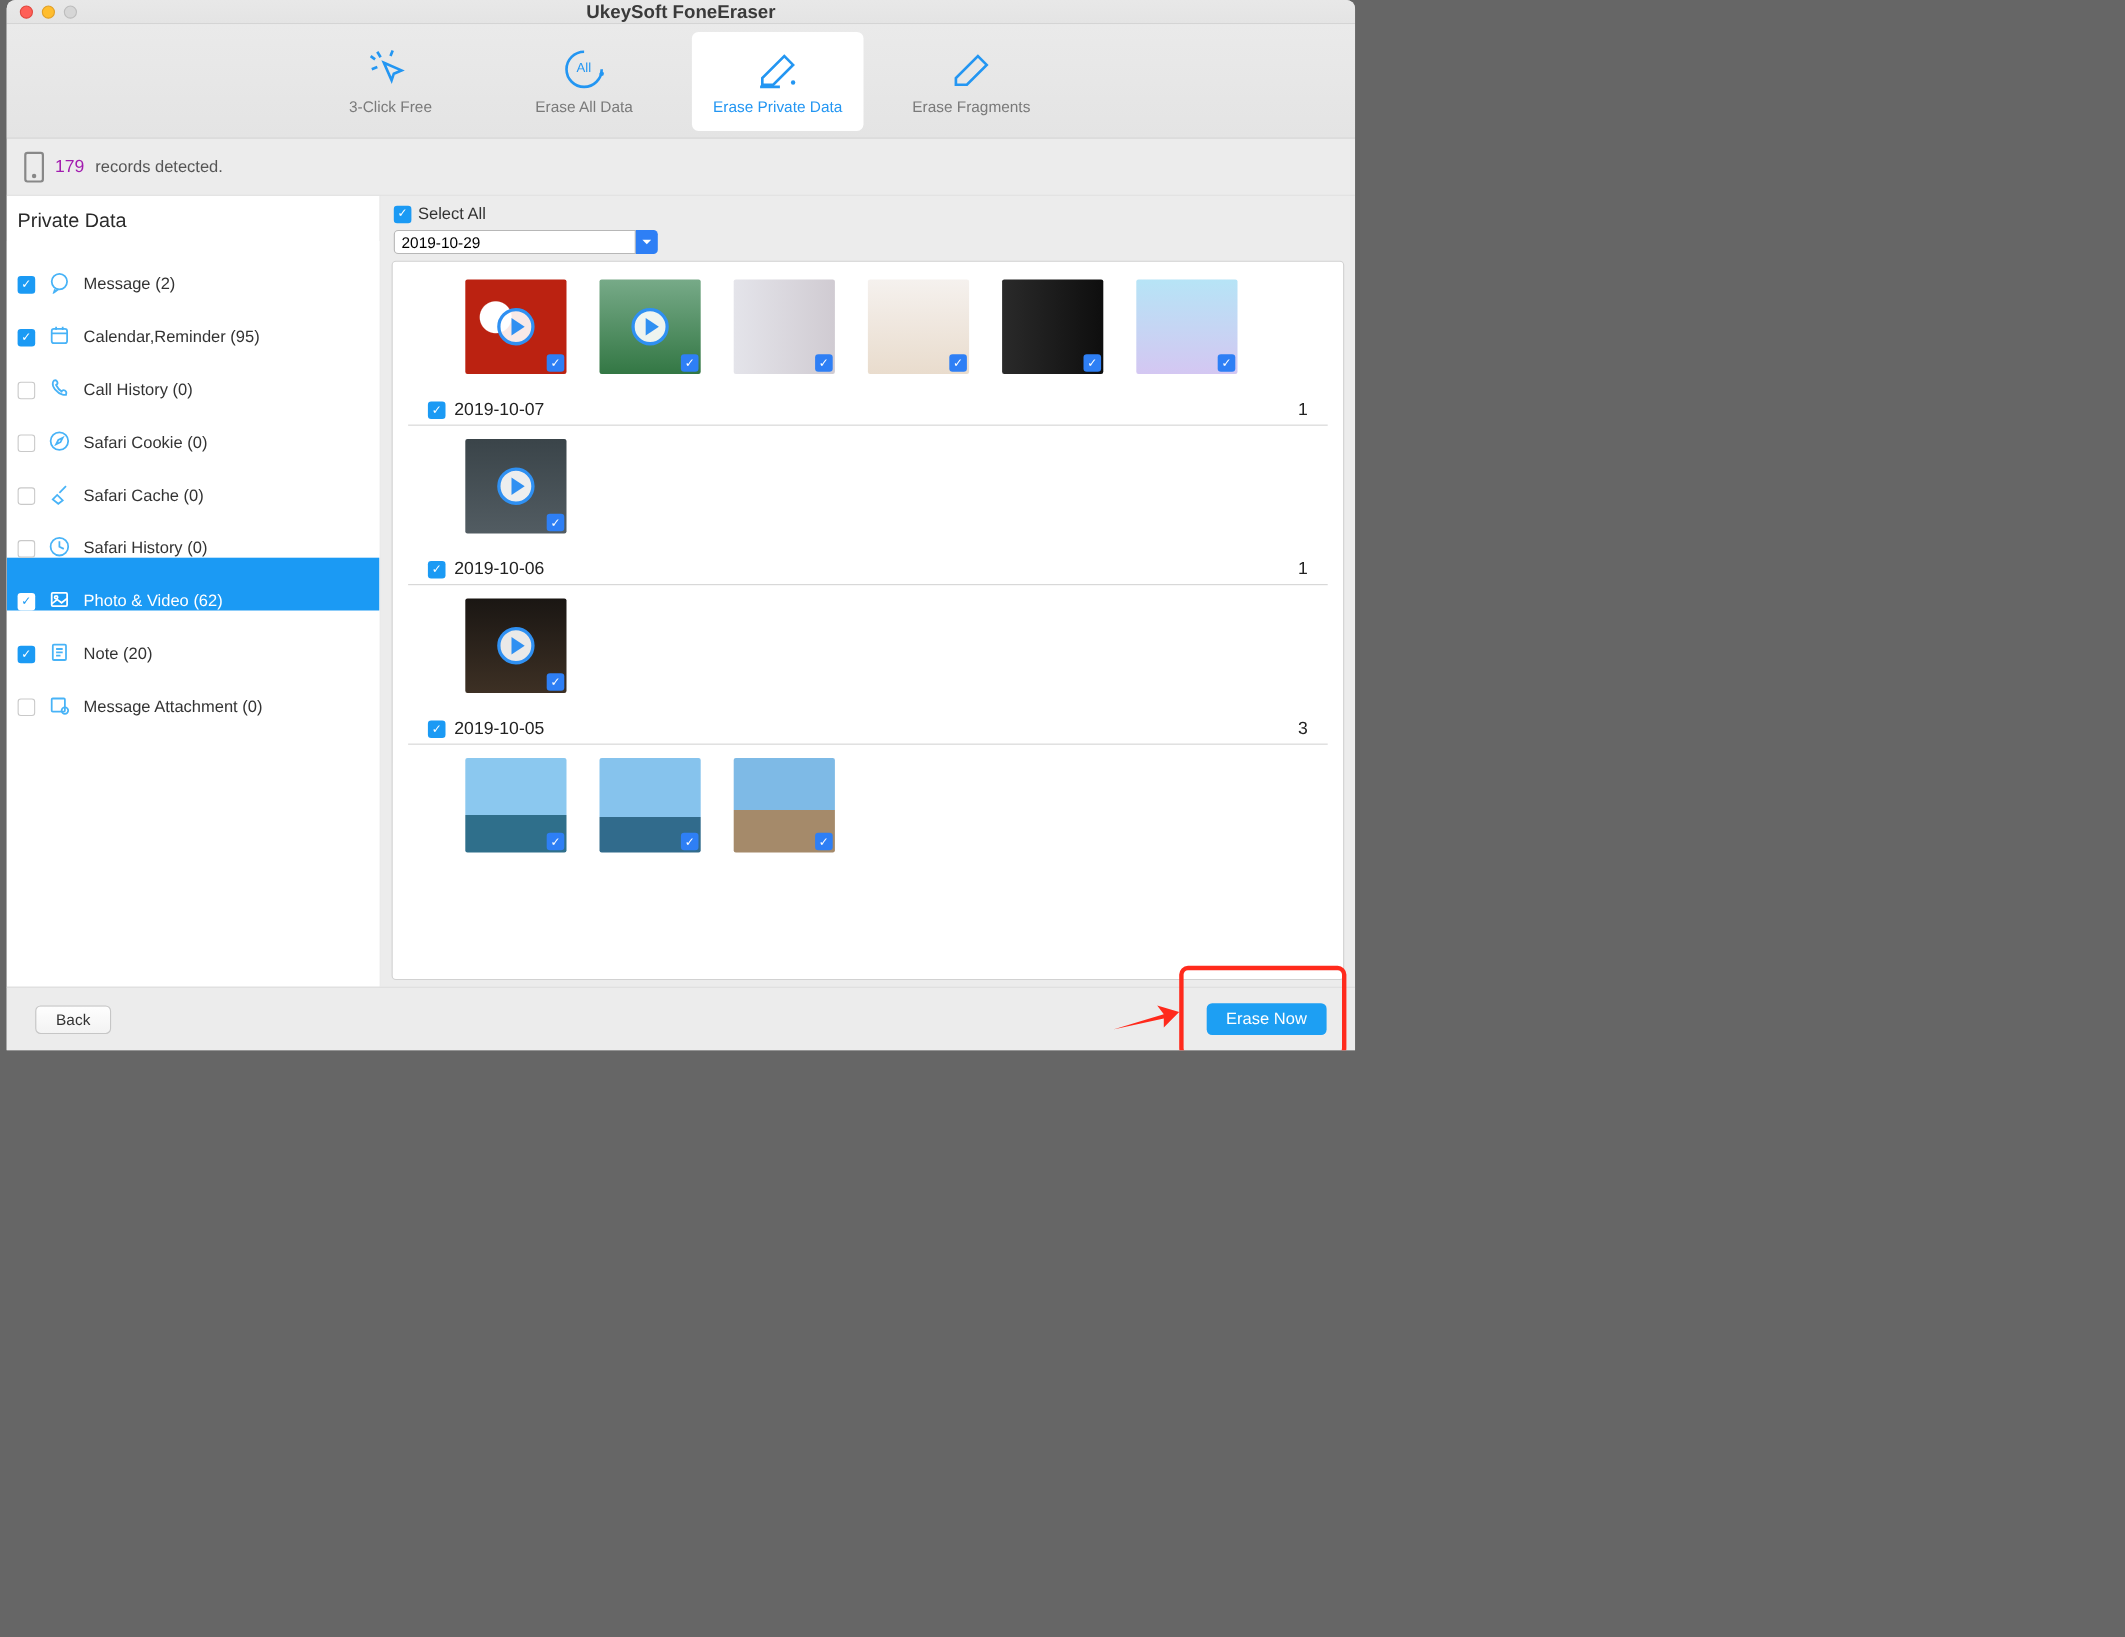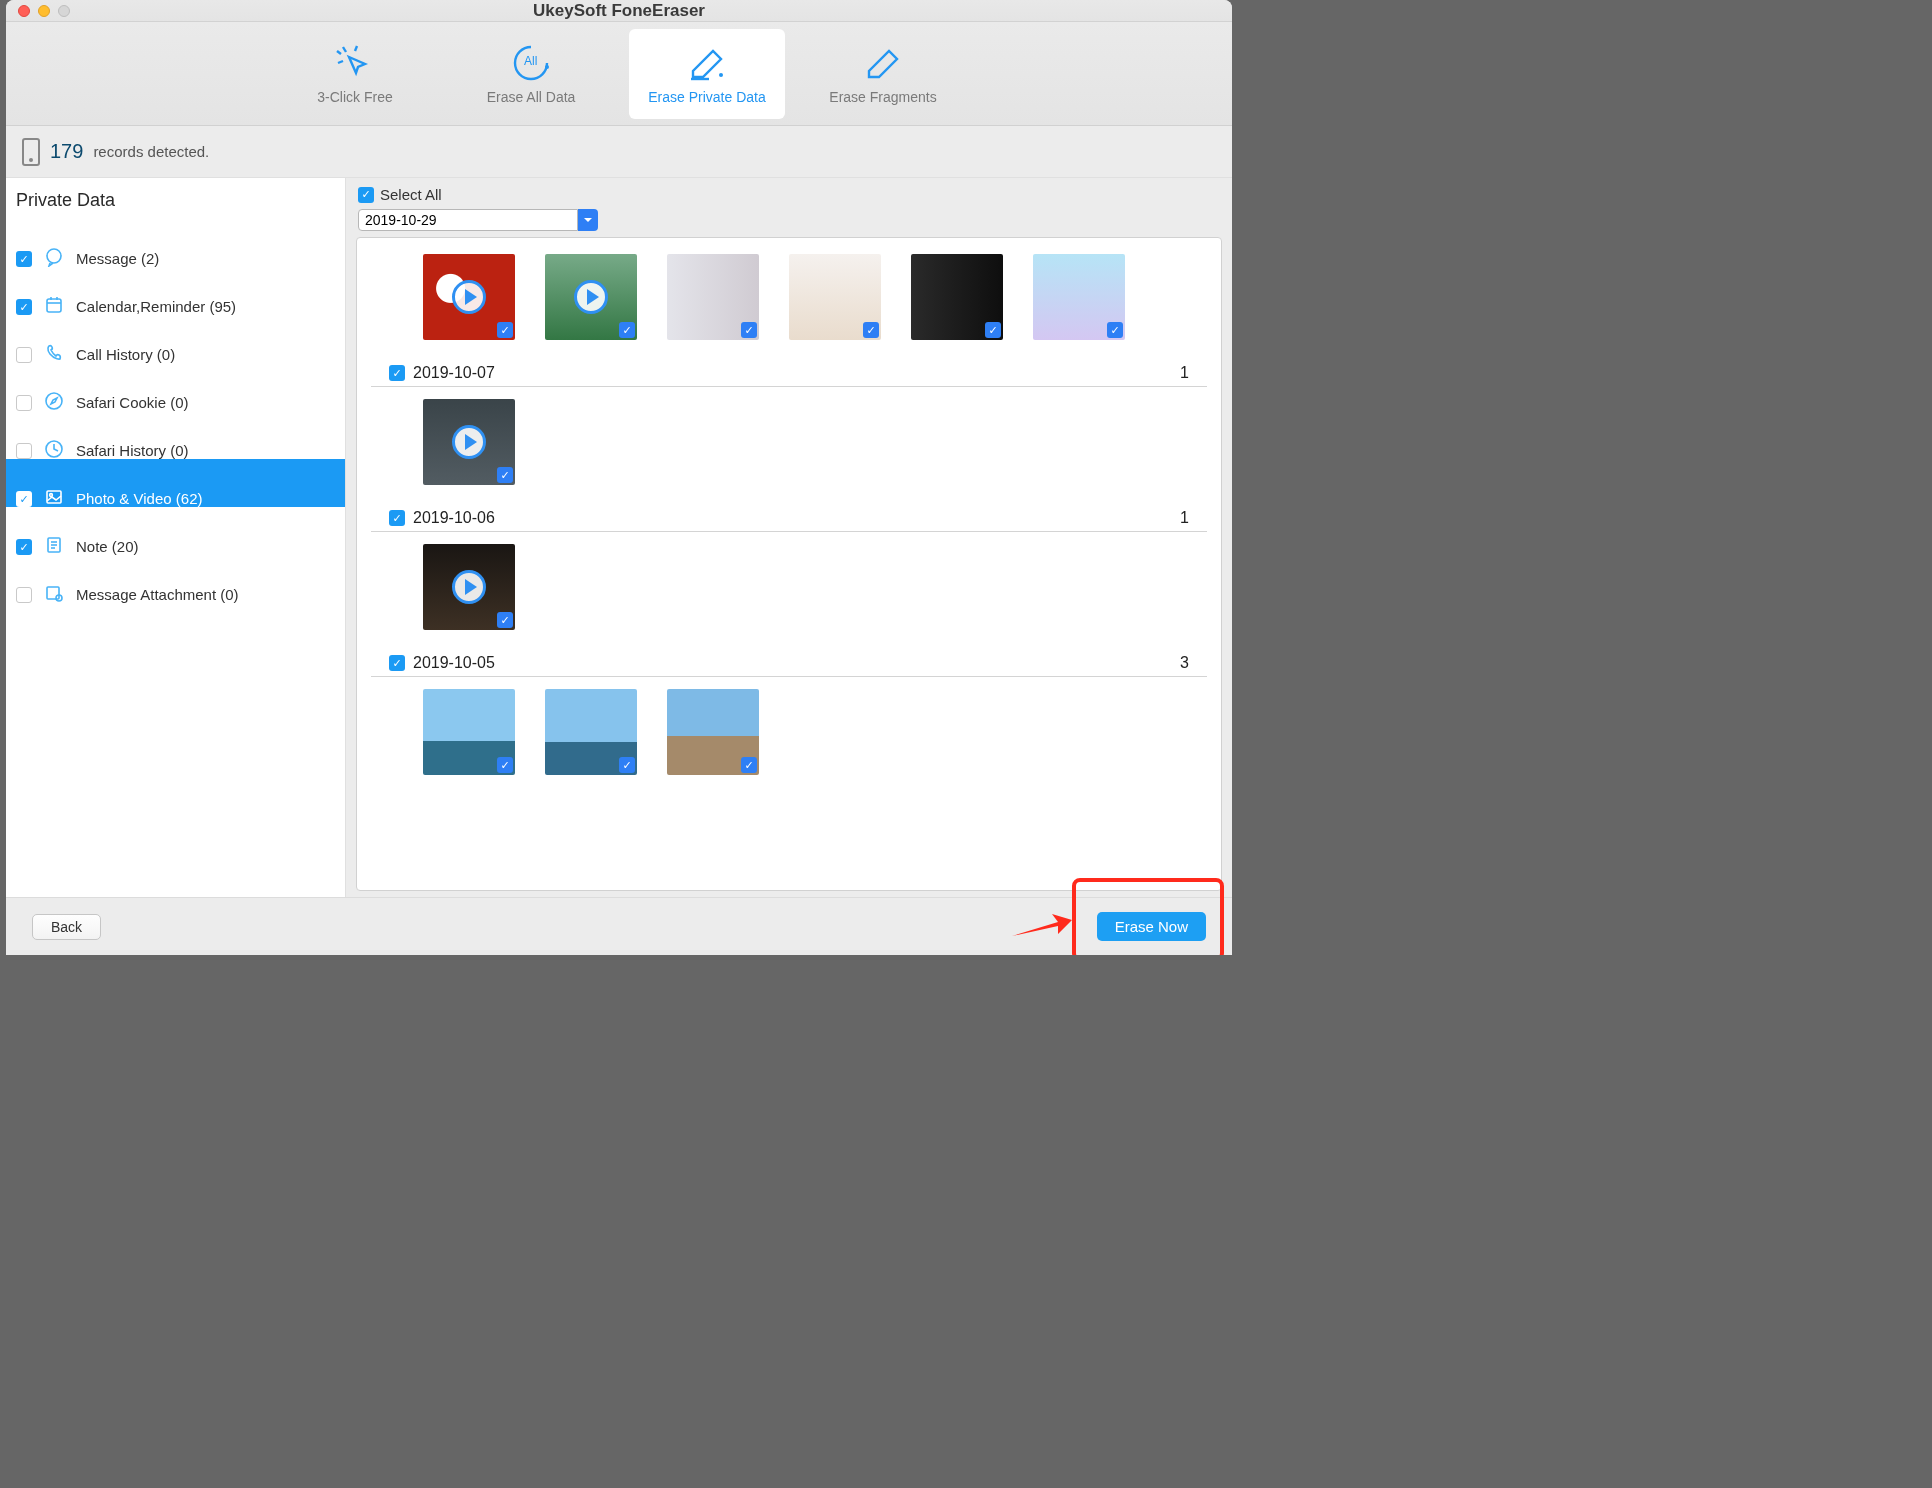--- a/index.html
+++ b/index.html
@@ -69,21 +69,21 @@
   font-size: 15px;
   color: #555;
 }
 .phone-icon {
   width: 18px; height: 28px; border: 2px solid #888; border-radius: 3px; position: relative;
 }
 .phone-icon::after{
   content:""; position:absolute; bottom:2px; left:50%; transform:translateX(-50%);
   width:4px; height:4px; border-radius:50%; background:#888;
 }
-.records-count { color: #0c4a6e; font-size: 20px; font-weight: 500; }
+.records-count { color: #a21caf; font-size: 16px; font-weight: 500; }
 
 .main {
   flex: 1;
   display: flex;
   overflow: hidden;
 }
 
 .sidebar {
   width: 340px;
   display: flex; flex-direction: column;
@@ -334,20 +334,30 @@
                 <circle cx="10" cy="10" r="8"></circle>
                 <path d="M13 7 L9 9 L7 13 L11 11 Z"></path>
               </svg>
             </div>
             <span>Safari Cookie (0)</span>
           </div>
           <div class="sidebar-item">
             <div class="chk off"></div>
             <div class="sidebar-icon">
               <svg width="20" height="20" viewBox="0 0 20 20" fill="none" stroke-width="1.6">
+                <path d="M4 15 L8 11 L13 16 L9 19 Z"></path>
+                <path d="M10 9 L16 3"></path>
+              </svg>
+            </div>
+            <span>Safari Cache (0)</span>
+          </div>
+          <div class="sidebar-item">
+            <div class="chk off"></div>
+            <div class="sidebar-icon">
+              <svg width="20" height="20" viewBox="0 0 20 20" fill="none" stroke-width="1.6">
                 <circle cx="10" cy="10" r="8"></circle>
                 <path d="M10 5 L10 10 L14 12"></path>
               </svg>
             </div>
             <span>Safari History (0)</span>
           </div>
           <div class="sidebar-item selected">
             <div class="chk on"></div>
             <div class="sidebar-icon">
               <svg width="20" height="20" viewBox="0 0 20 20" fill="none" stroke-width="1.6">

